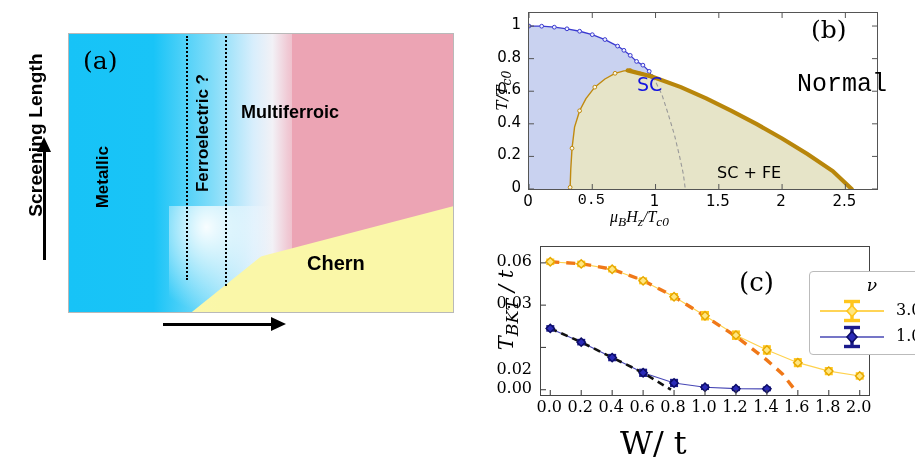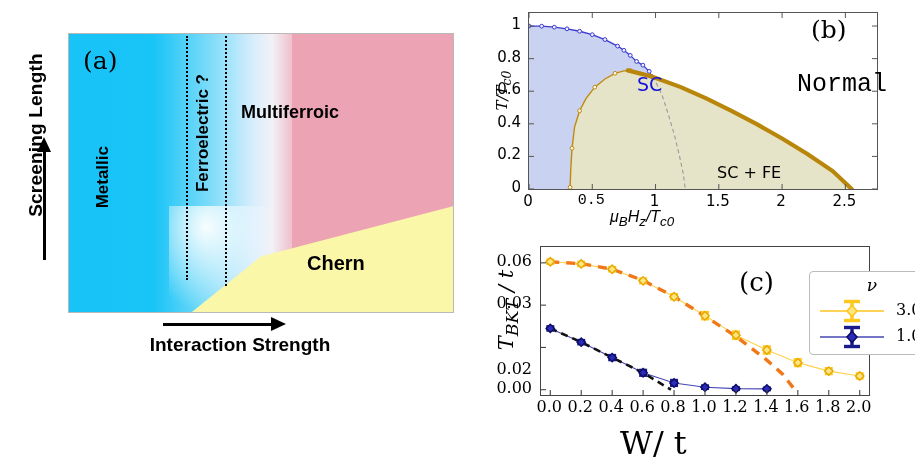--- a/index.html
+++ b/index.html
@@ -61,21 +61,21 @@
     border:1.3px solid #555;box-sizing:border-box;background:#fff;}
   #b-svg{position:absolute;left:0;top:0;}
   .b-tickl{position:absolute;right:0;font-size:15px;font-family:"DejaVu Sans",sans-serif;
     text-align:right;width:40px;}
   .b-tickb{position:absolute;top:0;font-size:15px;font-family:"DejaVu Sans",sans-serif;
     text-align:center;width:40px;}
   #b-ylabel{position:absolute;left:-22px;top:80px;width:110px;text-align:center;
     transform:rotate(-90deg);transform-origin:50% 50%;font-size:15px;
     font-family:"DejaVu Serif",serif;font-style:italic;}
   #b-xlabel{position:absolute;left:140px;top:208px;font-size:16px;
-    font-family:Liberation Sans, sans-serif;font-style:italic;}
+    font-family:Liberation Serif, serif;font-style:italic;}
   #b-tag{position:absolute;left:352px;top:14px;font-size:25px;
     font-family:"DejaVu Serif",serif;}
   #b-sc{position:absolute;left:108px;top:60px;font-size:19px;color:#1414e0;
     font-family:"DejaVu Sans",sans-serif;}
   #b-scfe{position:absolute;left:188px;top:130px;font-size:16px;color:#000000;
     font-family:"DejaVu Sans",sans-serif;white-space:nowrap;margin-top:20px;}
   #b-normal{position:absolute;left:268px;top:57px;font-size:25px;color:#000;
     font-family:Liberation Mono, monospace;}
 
   
@@ -121,21 +121,20 @@
     <div class="a-dotline" style="left:156px;height:250px"></div>
 
     <div id="a-tag">(a)</div>
     <div class="a-vlabel" style="left:24px;top:112px">Metallic</div>
     <div class="a-vlabel" style="left:124px;top:40px">Ferroelectric ?</div>
     <div id="a-multiferroic">Multiferroic</div>
     <div id="a-chern">Chern</div>
   </div>
 
   <div id="a-xarrow"></div>
-  <div id="a-xlabel">Interaction Strength</div>
 </div>
 
 <div id="panel-b">
   <div id="b-frame">
     <svg id="b-svg" width="348" height="176">
         <path d="M0.00,13.04 L12.65,13.20 L25.31,14.18 L37.96,15.81 L50.62,18.25 L63.27,21.67 L75.93,26.56 L88.58,33.08 L94.91,37.32 L101.24,42.37 L107.56,48.40 L113.89,52.15 L120.22,58.34 L122.75,63.56 L122.74909090909091,176 L0,176 Z" fill="#c9d2f0" stroke="none"></path>
         <path d="M41.13,174.37 L41.76,156.44 L43.03,135.26 L45.56,114.07 L50.62,97.78 L56.95,85.56 L65.80,74.15 L75.93,66.00 L86.05,60.30 L94.91,57.85 L101.24,57.53 L111.36,59.48 L120.22,62.74 L98.71,57.36 L122.75,63.56 L151.85,74.15 L177.16,85.39 L202.47,97.78 L227.78,111.14 L253.09,125.48 L278.40,140.96 L303.71,158.07 L322.69,176.00 L322.6909090909091,176 L41.127272727272725,176 Z" fill="#e6e4c8" stroke="none"></path>
         <path d="M124.01,63.56 L132.87,81.48 L139.20,101.04 L145.53,122.22 L150.59,143.41 L154.39,161.33 L156.28,176.00" fill="none" stroke="#999" stroke-width="1.1" stroke-dasharray="4,3"></path>
         <path d="M0.00,13.04 L12.65,13.20 L25.31,14.18 L37.96,15.81 L50.62,18.25 L63.27,21.67 L75.93,26.56 L88.58,33.08 L94.91,37.32 L101.24,42.37 L107.56,48.40 L113.89,52.15 L120.22,58.34 L122.75,63.56" fill="none" stroke="#3a3ad0" stroke-width="1.3"></path>
         <circle cx="0" cy="13.037037037037067" r="1.9" fill="#eef0ff" stroke="#3a3ad0" stroke-width="1"></circle>

